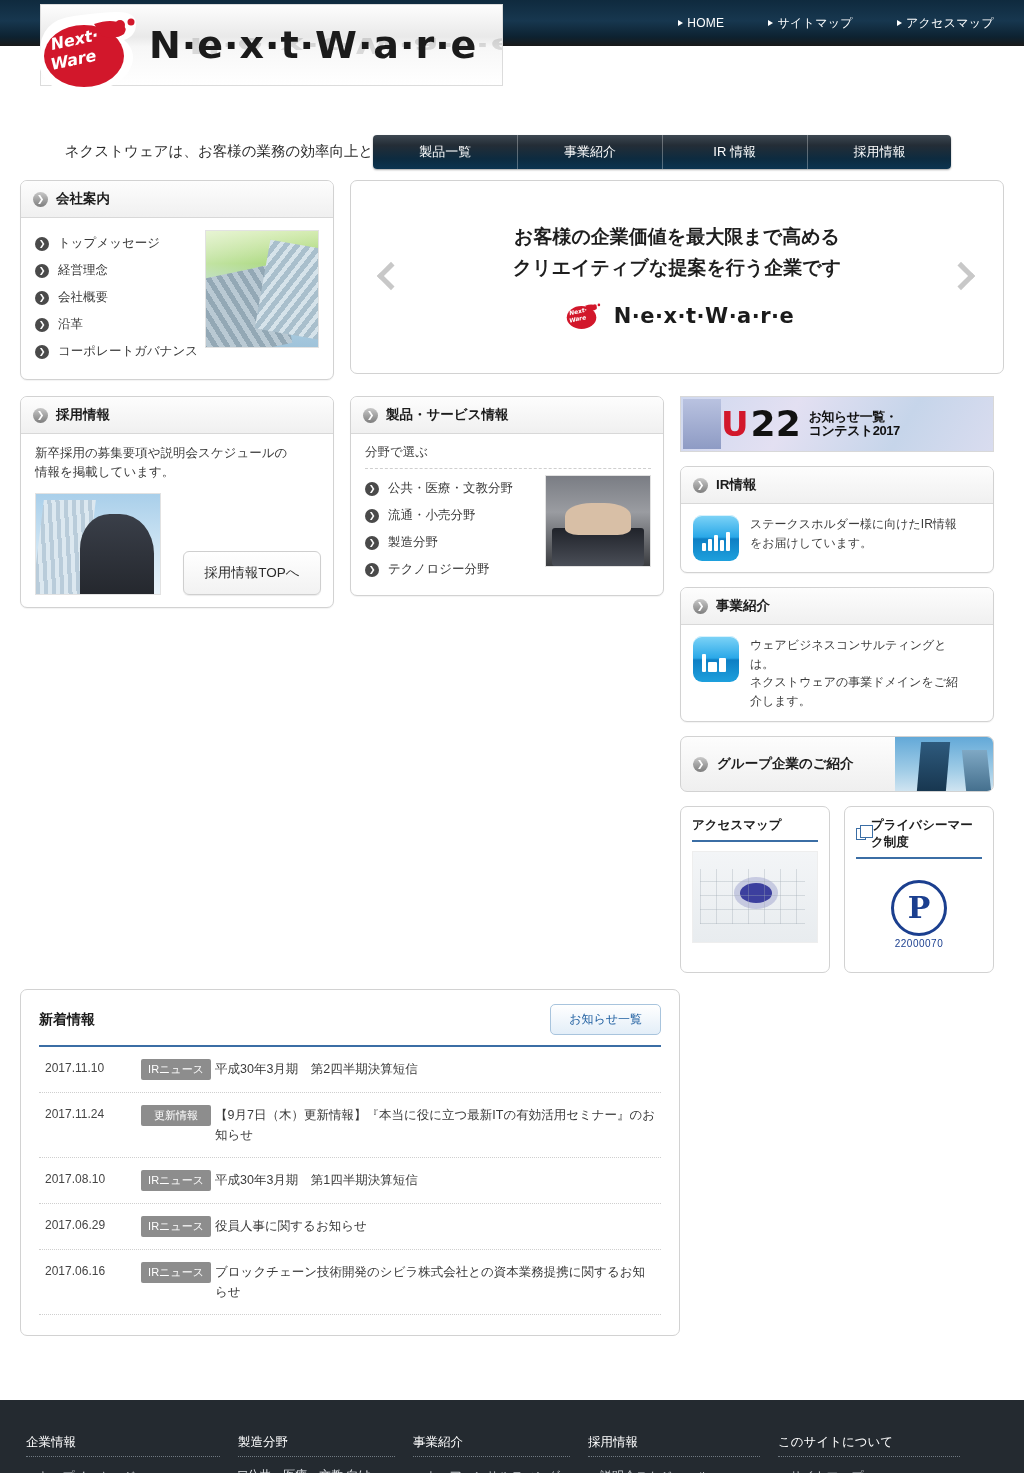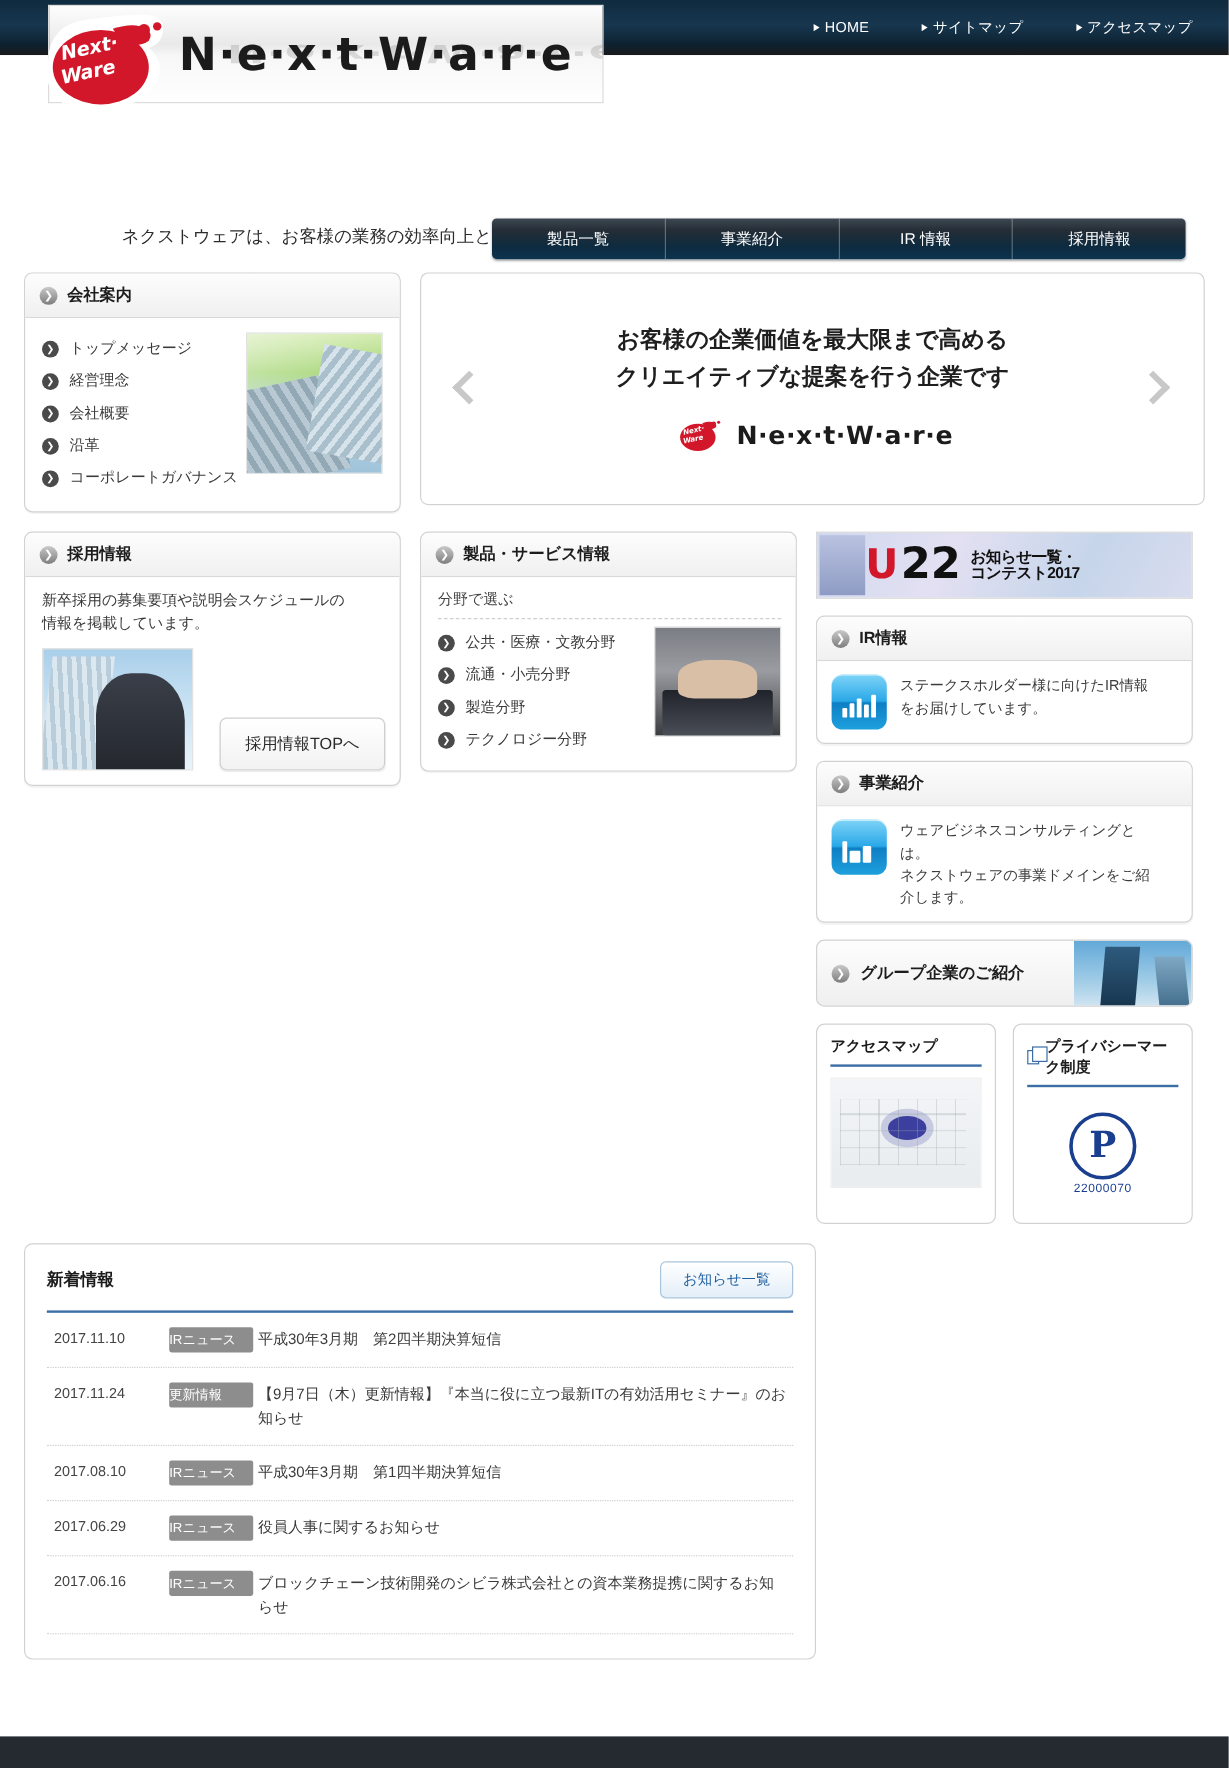--- a/index.html
+++ b/index.html
@@ -86,22 +86,21 @@
     left: 32px; top: -40px;
     width: 112px; height: 92px;
   }
 
   
   .taglinerow {
     display: flex;
     align-items: center;
     padding: 0 36px 0 28px;
     height: 56px;
-    justify-content: flex-end;
-    margin-top: 47px;
+    justify-content: center;
   }
   .tagline {
     font-size: 14.5px;
     line-height: 1.45;
     color: #2b2b2b;
   }
   .mainnav {
     display: flex;
     width: 578px;
     height: 34px;
@@ -455,21 +454,21 @@
     padding: 6px 18px; cursor: pointer;
   }
   .news-rule { border-bottom: 2px solid #3b6ea5; margin-top: 10px; }
   .news-item {
     display: flex; gap: 4px; align-items: flex-start;
     padding: 12px 4px 12px 6px;
     border-bottom: 1px dotted #cfcfcf;
   }
   .news-date { width: 92px; flex: 0 0 auto; font-size: 12px; color: #444; padding-top: 2px; }
   .badge {
-    flex: 0 0 auto; width: 70px; 
+    flex: 0 0 auto; width: 70px; text-align: center;
     background: #8d8d8d; color: #fff; font-size: 11px;
     padding: 3px 0; border-radius: 2px;
   }
   .news-text { font-size: 12.5px; line-height: 1.6; color: #3a3a3a; }
 
   
   .footer {
     margin-top: 64px;
     background: #242a30;
     color: #cfd3d7;

